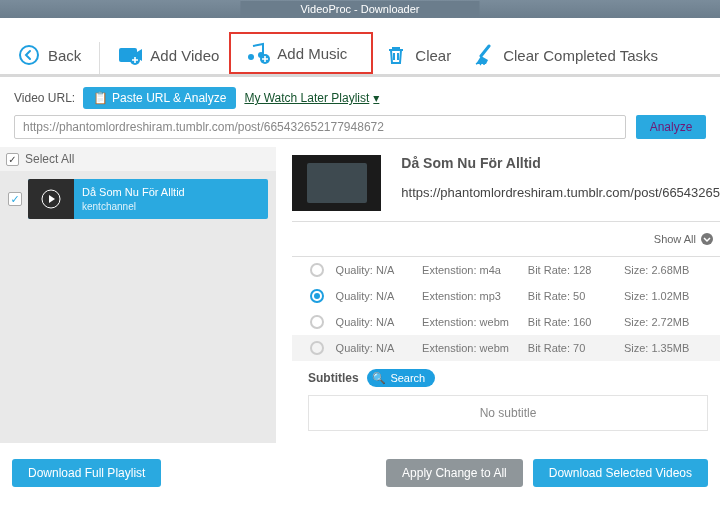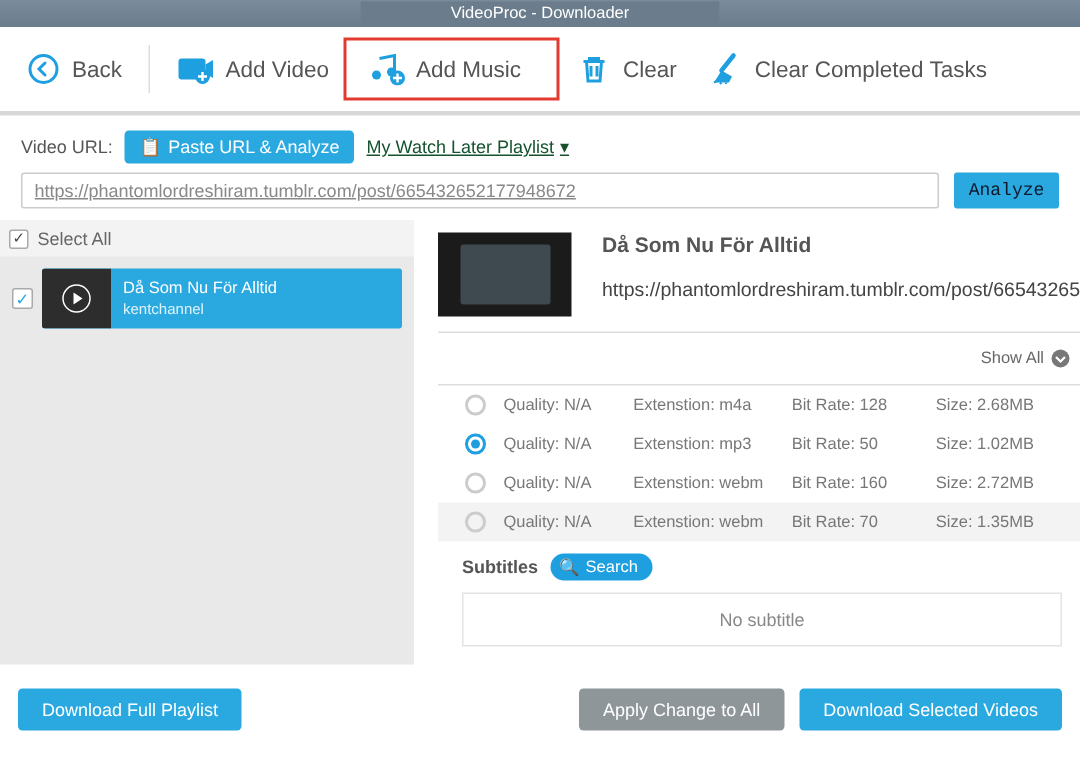--- a/index.html
+++ b/index.html
@@ -1,30 +1,30 @@
 <!DOCTYPE html>
 <html><head>
 <meta charset="utf-8">
 <style>
 * { box-sizing: border-box; margin: 0; padding: 0; }
 body { font-family: Arial, sans-serif; font-size: 12px; color: #555; width: 720px; background: #fff; }
 .titlebar { height: 18px; background: linear-gradient(#7a8c9b,#6b7d8c); color: #fff; display: flex; align-items: center; justify-content: center; font-size: 11px; position: relative; }
 .titlebar-inner { position: absolute; left: 50%; transform: translateX(-50%); background: #6b7d8c; padding: 2px 60px 2px 60px; }
-.toolbar { height: 56px; display: flex; align-items: center; padding: 0 6px; background: #fff; }
+.toolbar { height: 56px; display: flex; align-items: flex-end; padding: 0 6px; background: #fff; }
 .toolbar-sep { width: 1px; height: 32px; background: #ddd; margin: 0 8px; }
 .tb-btn { display: flex; align-items: center; gap: 6px; padding: 6px 10px; cursor: pointer; color: #555; font-size: 15px; }
 .tb-btn .ic { width: 26px; height: 26px; display: flex; align-items: center; justify-content: center; color: #1e9fe0; }
 .tb-btn.addmusic { border: 2px solid #e33a2f; padding: 6px 24px 6px 14px; }
 .strip { height: 3px; background: #d8d8d8; }
 .urlrow { display: flex; align-items: center; gap: 8px; padding: 10px 14px 6px 14px; }
 .chip { background: #2aa9e0; color: #fff; border-radius: 3px; padding: 4px 10px; font-size: 12px; display: flex; align-items: center; gap: 4px; cursor: pointer; }
 .watchlater { color: #14532d; font-size: 12px; text-decoration: underline; display: flex; align-items: center; gap: 4px; cursor: pointer; }
 .urlinputrow { display: flex; gap: 10px; padding: 0 14px 8px 14px; }
-.urlfield { flex: 1; height: 24px; border: 1px solid #ccc; border-radius: 2px; padding: 0 8px; color: #888; font-size: 12px; text-decoration: underline; }
-.analyzebtn { width: 70px; height: 24px; background: #2aa9e0; color: #0f172a; border: none; border-radius: 2px; font-size: 12px; cursor: pointer; font-family: Liberation Mono, monospace; }
+.urlfield { flex: 1; height: 24px; border: 1px solid #ccc; border-radius: 2px; padding: 0 8px; color: #888; font-size: 12px; }
+.analyzebtn { width: 70px; height: 24px; background: #2aa9e0; color: #701a75; border: none; border-radius: 2px; font-size: 12px; cursor: pointer; }
 .body { display: flex; height: 296px; }
 .leftcol { width: 276px; background: #e9e9e9; display: flex; flex-direction: column; }
 .selall { height: 24px; background: #f3f3f3; display: flex; align-items: center; gap: 6px; padding: 0 6px; font-size: 12px; color: #666; }
 .chk { width: 13px; height: 13px; border: 1px solid #aaa; background: #fff; border-radius: 2px; display: inline-flex; align-items: center; justify-content: center; font-size: 10px; color: #444; }
 .playlistitem { margin: 8px 8px; display: flex; align-items: center; gap: 6px; }
 .plchk { width: 14px; height: 14px; border: 1px solid #aaa; background: #fff; border-radius: 2px; display: inline-flex; align-items: center; justify-content: center; color: #2aa9e0; font-size: 11px; }
 .plcard { flex: 1; background: #2aa9e0; color: #fff; height: 40px; display: flex; align-items: center; border-radius: 2px; overflow: hidden; }
 .plthumb { width: 46px; height: 100%; background: #2d2d2d; display: flex; align-items: center; justify-content: center; }
 .pltext { padding: 0 8px; font-size: 11px; line-height: 1.3; }
 .pltext .sub { font-size: 10px; opacity: .85; }

